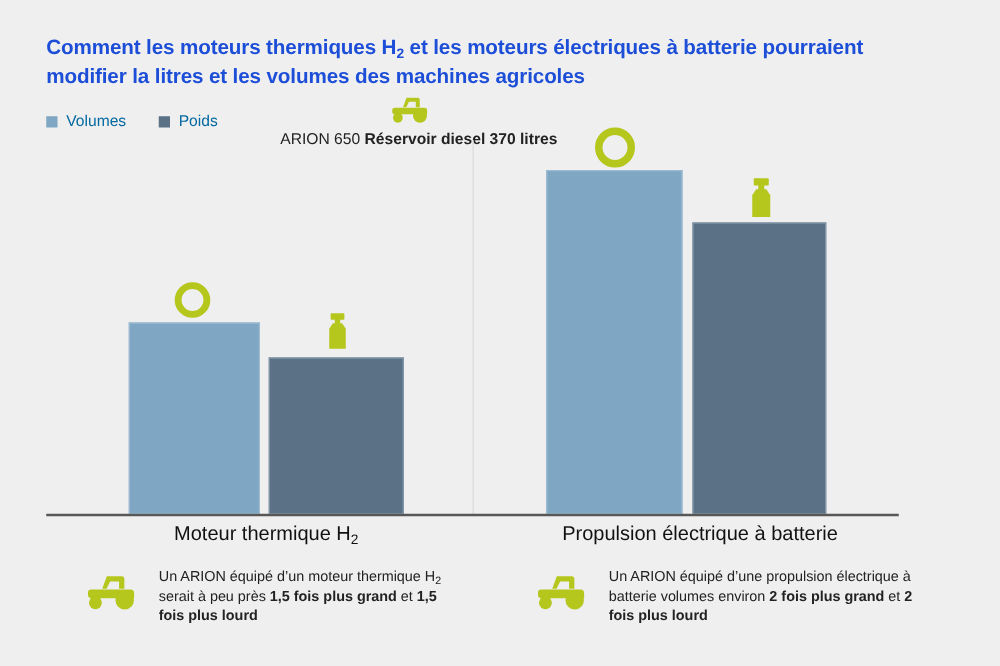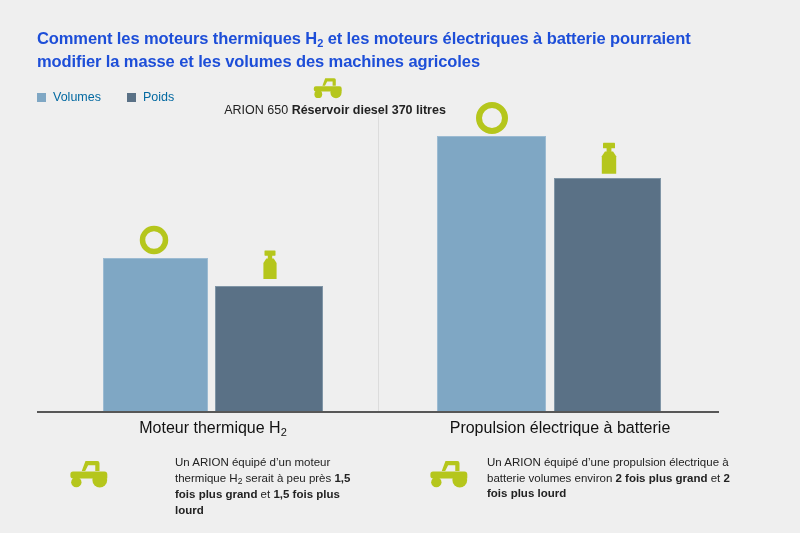--- a/index.html
+++ b/index.html
@@ -156,31 +156,31 @@
     color: #222222;
     margin-left: 14px;
   }
   .footnote-text .b { font-weight: bold; }
   .footnote-text sub {
     font-size: 8.5px;
     vertical-align: baseline;
     position: relative;
     top: 2px;
   }
-  #footnote-left  { left: 68px;  top: 455px; width: 300px; gap: 48px; }
+  #footnote-left  { left: 68px;  top: 455px; width: 300px; }
   #footnote-right { left: 428px; top: 455px; width: 320px; }
 </style>
 </head>
 <body>
 
 <div id="stage">
 
   <div id="title">
     <span>Comment les moteurs thermiques H</span><sub>2</sub><span> et les moteurs électriques à batterie pourraient</span><br>
-    <span>modifier la masse et les volumes des machines agricoles</span>
+    <span>modifier la litres et les volumes des machines agricoles</span>
   </div>
 
   <div id="legend">
 
     <div class="legend-entry">
       <span class="legend-swatch volumes"></span>
       <span class="legend-label">Volumes</span>
     </div>
 
     <div class="legend-entry">

